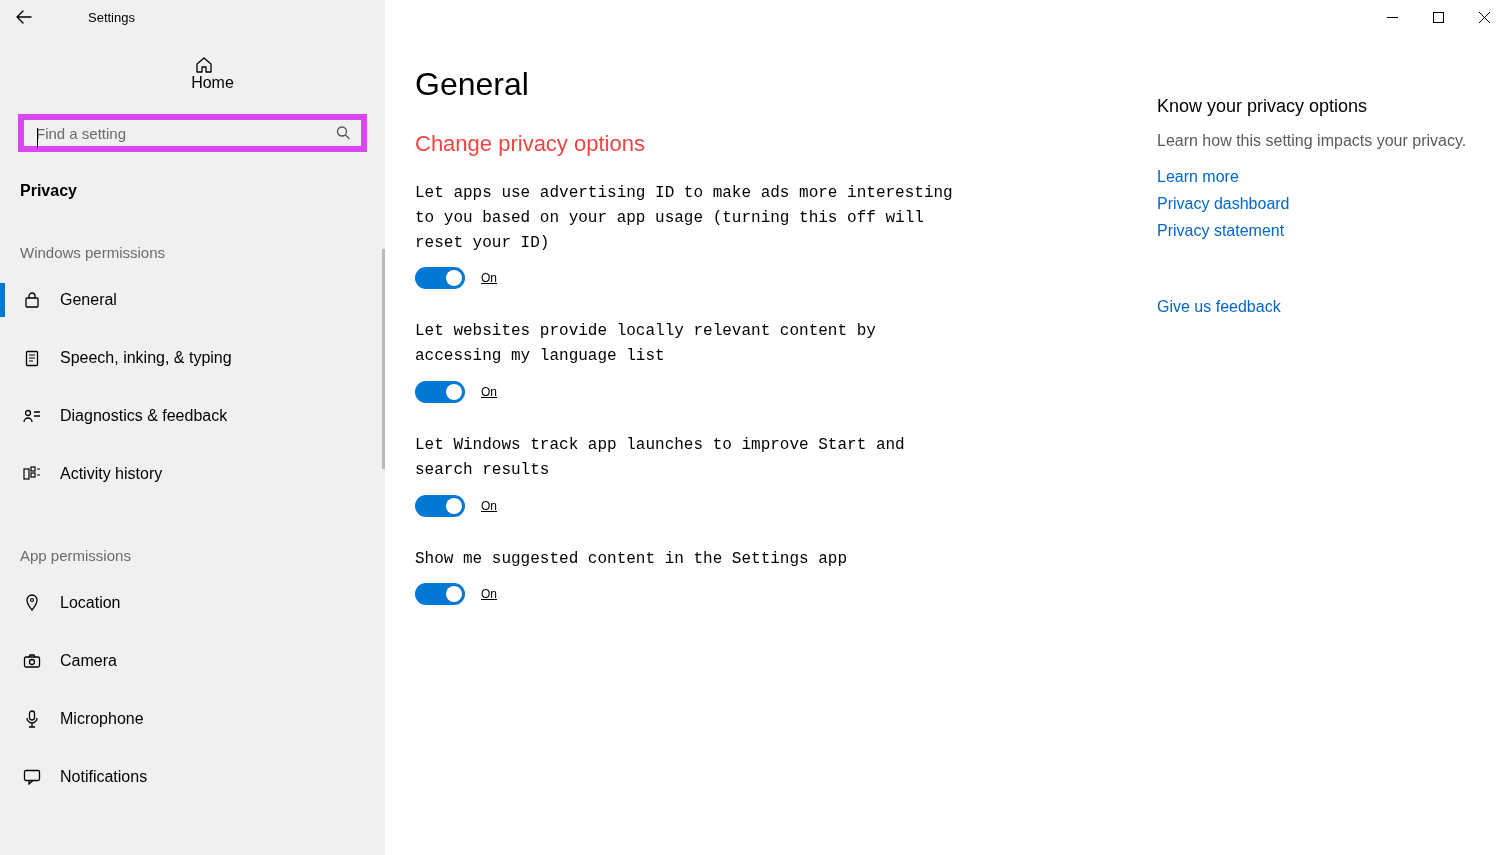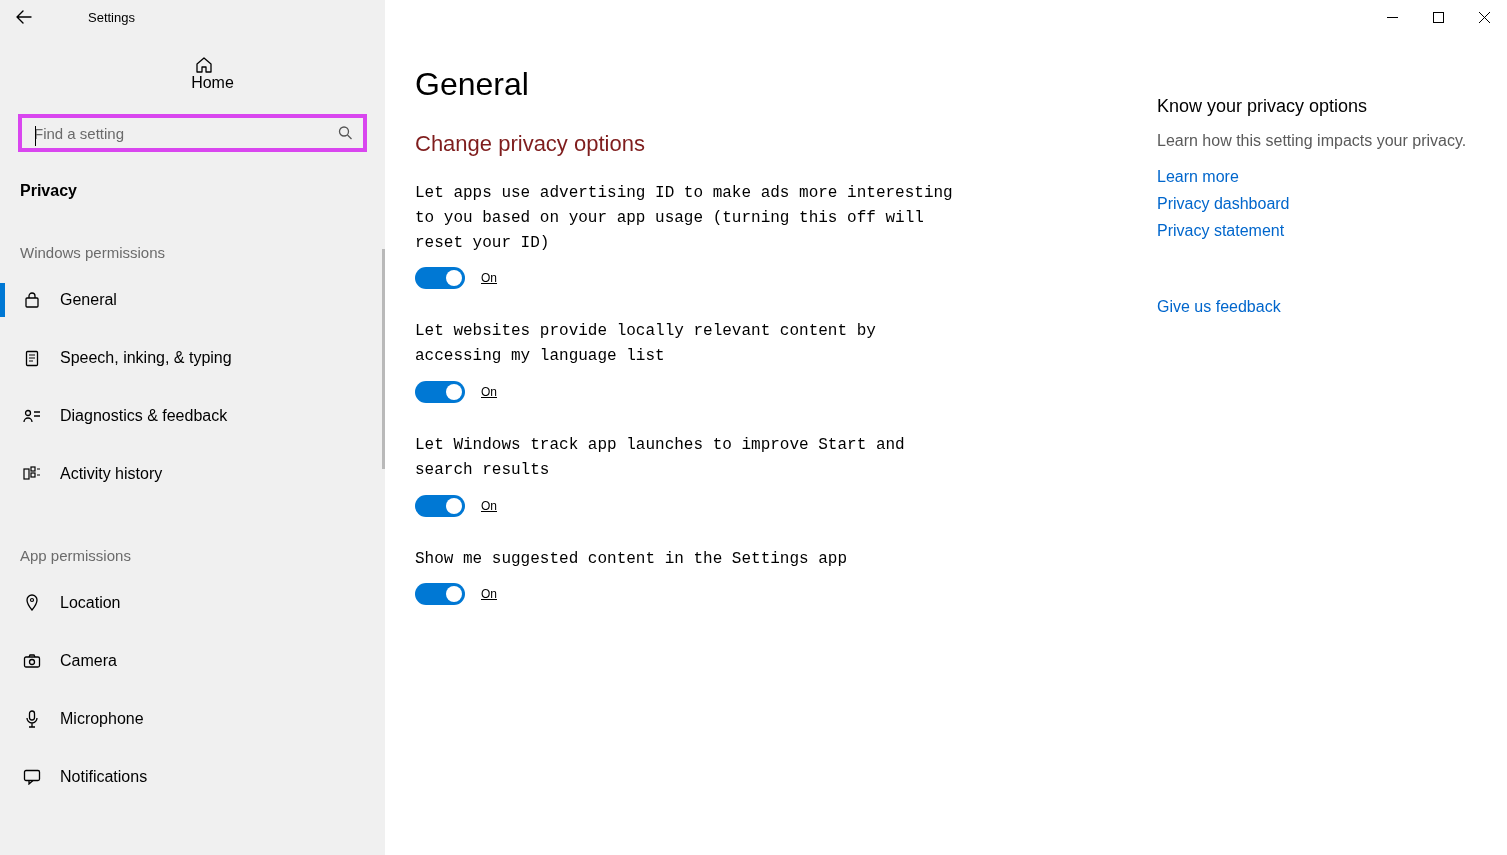--- a/index.html
+++ b/index.html
@@ -49,21 +49,21 @@
   .sidebar-scrollfade {  
     position:absolute; right:0; top:215px; width:3px; height:220px; background:#b9b9b9;
   }
   .home-row {
     display:flex; align-items:center; height:52px; padding-left:22px; cursor:pointer;flex-direction:column;
   }
   .home-row .icon { width:20px; display:flex; justify-content:center; }
   .home-row .label { margin-left:18px; font-size:16px; }
   .search-wrap { padding: 6px 18px 0 18px; }
   .search-box {
-    border: 4px solid #d946ef;
+    border: 6px solid #d946ef;
     height: 38px;
     display:flex; 
     background:#f0f0f0;
     position:relative;
   }
   .search-box input {
     flex:1; border:none; outline:none; background:transparent;
     font-size:15px; padding:0 12px; color:#333;
   }
   .search-box input::placeholder { color:#6a6a6a; }
@@ -93,21 +93,21 @@
   .nav-item .label { margin-left:18px; font-size:16px; color:#000; }
   .content {
     flex:1; display:flex; padding: 32px 30px 0 30px;
   }
   .content-main { width: 700px; }
   .content-main h1 {
     font-size: 32px; font-weight:400; color:#000;
     margin-bottom: 28px;
   }
   .content-main h2 {
-    font-size: 22px; font-weight:400; color:#7f1d1d;
+    font-size: 22px; font-weight:400; color:#ef4444;
     margin-bottom: 24px;
   }
   .setting-block { margin-bottom: 30px; max-width:540px; }
   .setting-desc { font-size:16px; color:#000; line-height:1.55; margin-bottom:12px;font-family:Liberation Mono, monospace; }
   .toggle-row { display:flex; align-items:center; gap:16px; }
   .toggle {
     width:50px; height:22px; border-radius:11px; background:#0078d4;
     position:relative; cursor:pointer;
   }
   .toggle .knob {

